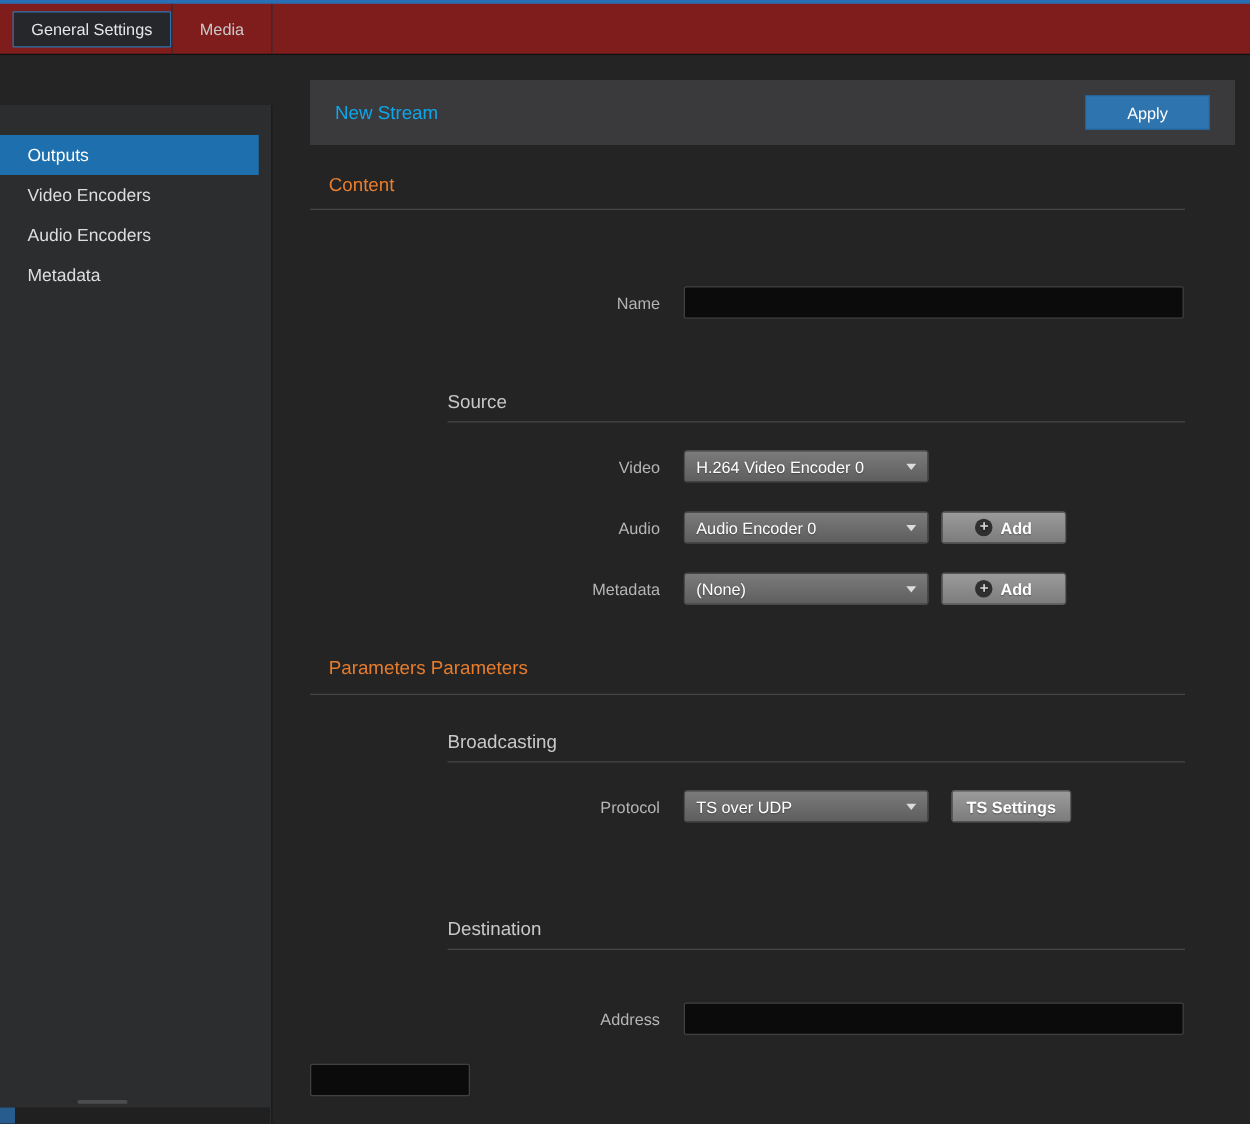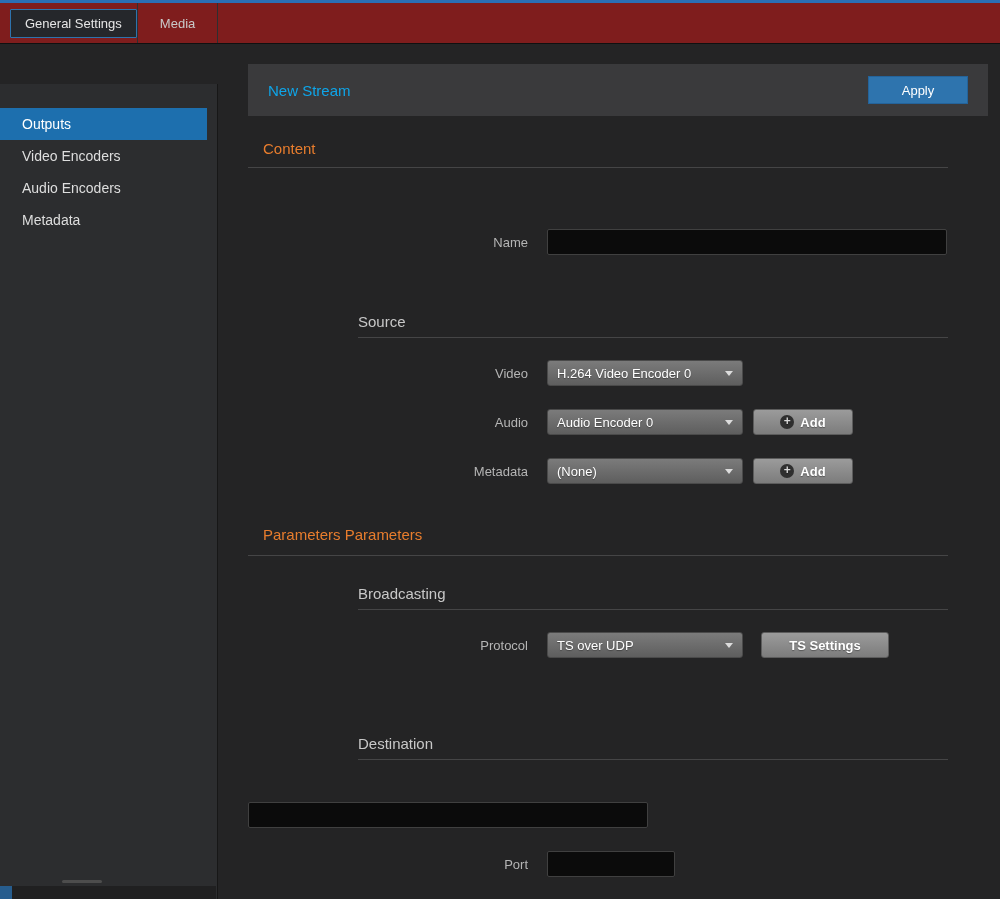--- a/index.html
+++ b/index.html
@@ -58,21 +58,21 @@
   .caret { margin-left:auto; width:0; height:0; border-left:4px solid transparent;
            border-right:4px solid transparent; border-top:5px solid #dcdcdc; }
 
   .btn-gray { height:26px; border-radius:3px; border:1px solid #5c5c5c;
               background:linear-gradient(#9b9b9b,#7c7c7c); color:#ffffff; font-size:13px;
               font-weight:bold; display:flex; align-items:center; justify-content:center;
               gap:6px; cursor:pointer; margin-left:10px;
               text-shadow:0 1px 1px rgba(0,0,0,0.35);
               font-family:"Liberation Sans", sans-serif; }
   .btn-add { width:100px; }
-  .btn-ts  { width:128px;margin-left:18px; }
+  .btn-ts  { width:96px;margin-left:18px; }
   .plus-icon { width:14px; height:14px; border-radius:50%; background:#2f2f2f; color:#d8d8d8;
                font-size:12px; line-height:13px; text-align:center; font-weight:bold; }
 </style>
 </head>
 <body>
 
 <div class="app">
 
   <div class="topbar">
     <div class="tab active">General Settings</div>
@@ -157,22 +157,22 @@
       </div>
       <button class="btn-gray btn-ts">
         <span>TS Settings</span>
       </button>
     </div>
 
     <div class="sub-title" style="top:691px;">Destination</div>
     <div class="sub-rule" style="top:715px;"></div>
 
     <div class="row" style="top:758px;">
+      <div class="lbl">Address</div>
       <input class="txt-input w-400" type="text" value="" style="">
     </div>
 
     <div class="row" style="top:807px;">
-      <div class="lbl">Port</div>
       <input class="txt-input w-128" type="text" value="" style="">
     </div>
 
   </div>
 </div>
 
 </body></html>

